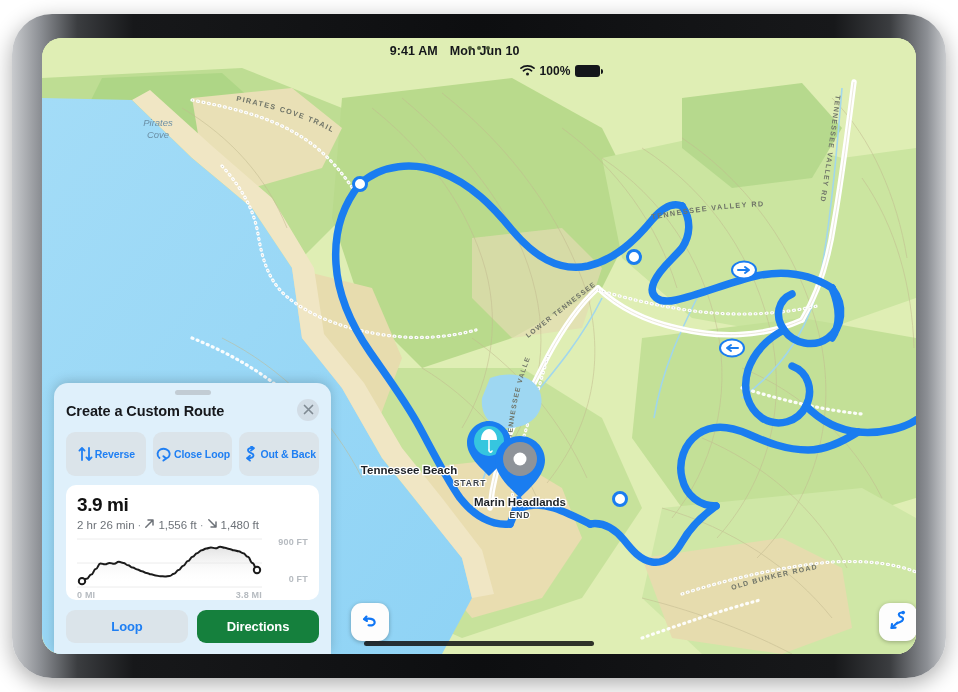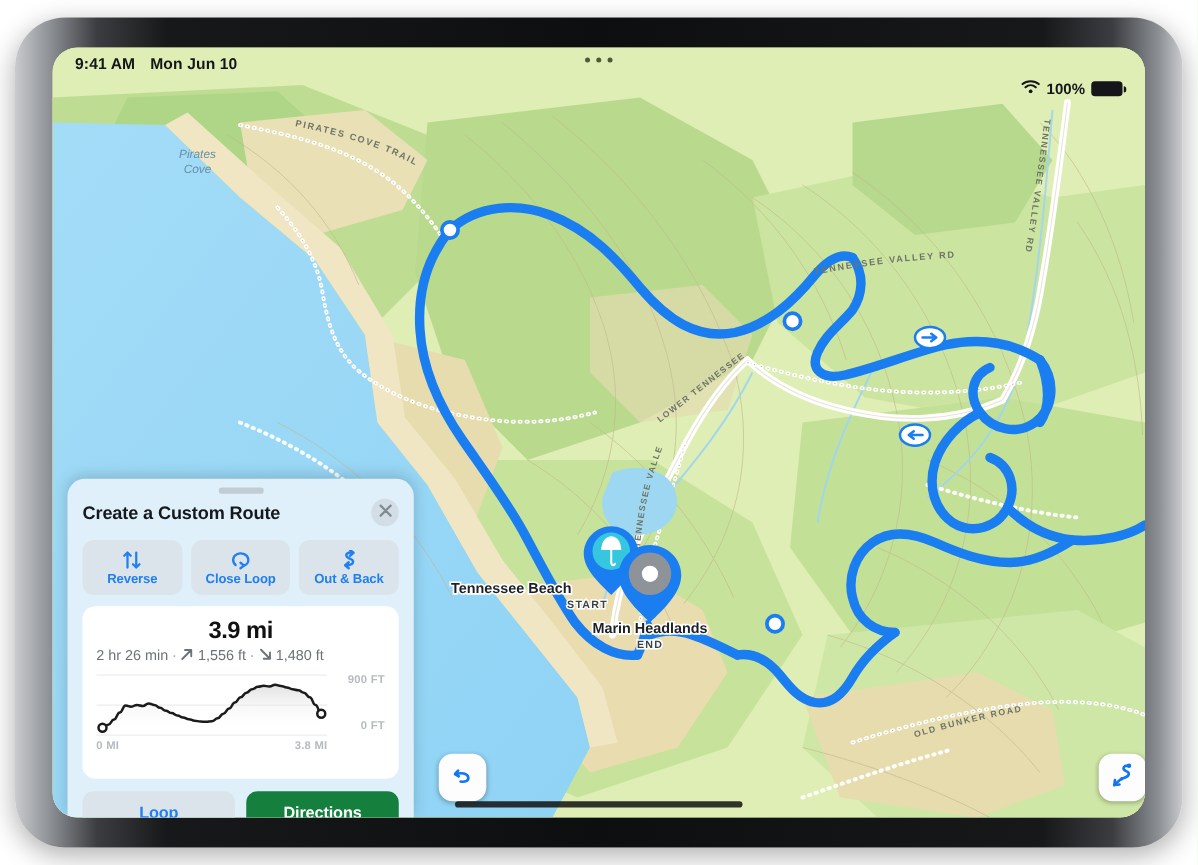--- a/index.html
+++ b/index.html
@@ -33,22 +33,22 @@
     overflow: hidden;
     background: #cfe5a8;
   }
 
   
   .map { position: absolute; inset: 0; background: #d7e8ae; }
   .map svg { display: block; width: 100%; height: 100%; }
 
   
   .statusbar {
-    position: absolute; left: 0; top: 0; width: 100%; height: 26px;
-    display: flex; align-items: center; justify-content: space-between;
+    position: absolute; left: 16px; top: 0; width: 100%; height: 26px;
+    display: flex; align-items: center; justify-content: center;
     padding: 0 18px; pointer-events: none; z-index: 40;
   }
   .status-left { display: flex; align-items: center; gap: 12px; }
   .status-time, .status-date {
     font-size: 12.5px; font-weight: bold; color: #14161a; letter-spacing: .1px;
   }
   .status-right { display: flex; align-items: center; gap: 5px; margin-top: 40px; }
   .status-batt-text { font-size: 12px; font-weight: bold; color: #14161a; }
   .battery {
     width: 25px; height: 12px; border-radius: 3px; background: #14161a; position: relative;
@@ -101,29 +101,29 @@
   .close-btn {
     position: absolute; right: 0; top: 2px;
     width: 22px; height: 22px; border-radius: 50%;
     background: #d2dde6; display: flex; align-items: center; justify-content: center;
     cursor: pointer;
   }
 
   .actions { display: flex; gap: 7px; margin-top: 7px; }
   .action {
     flex: 1; height: 44px; border-radius: 9px; background: #dbe4ea;
-    display: flex; flex-direction: column; align-items: center; justify-content: center;
+    display: flex; align-items: center; justify-content: center;
     gap: 1px; cursor: pointer;
   }
   .action-label { font-size: 10.5px; font-weight: bold; color: #1f7ff3; letter-spacing: -.1px; }
   .action-icon { height: 17px; display: flex; align-items: center; }
 
   .card {
     margin-top: 9px; background: #ffffff; border-radius: 10px;
-    padding: 9px 11px 6px; height: 138px; text-align: center;
+    padding: 9px 11px 6px; height: 115px;
   }
   .distance { font-size: 19px; font-weight: bold; color: #111; letter-spacing: -.4px; }
   .subline {
     font-size: 11.5px; color: #6d7278; margin-top: 2px;
     display: flex; align-items: center; gap: 3px; white-space: nowrap;
   }
   .subline .sep { color: #9aa0a6; }
 
   .chart-wrap { position: relative; margin-top: 7px; height: 66px; }
   .chart-area { position: relative; width: 185px; height: 50px; }

